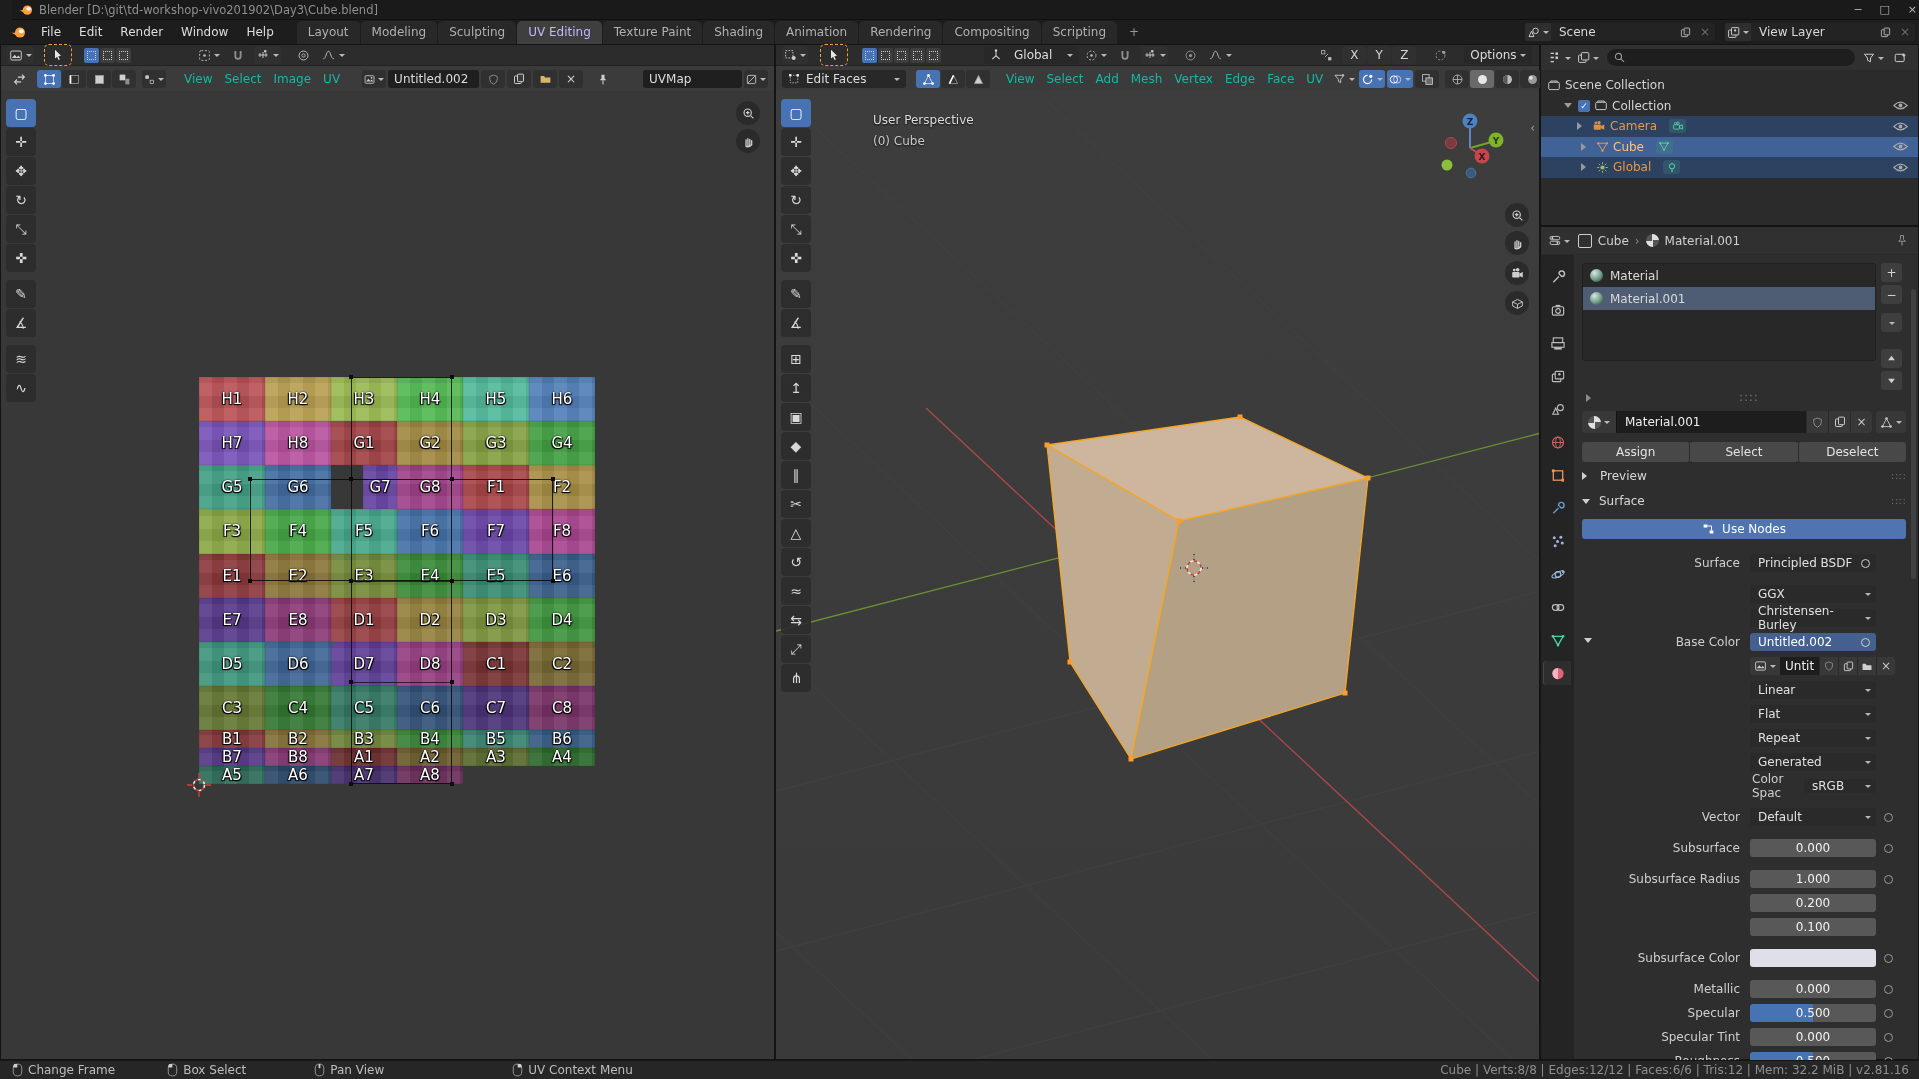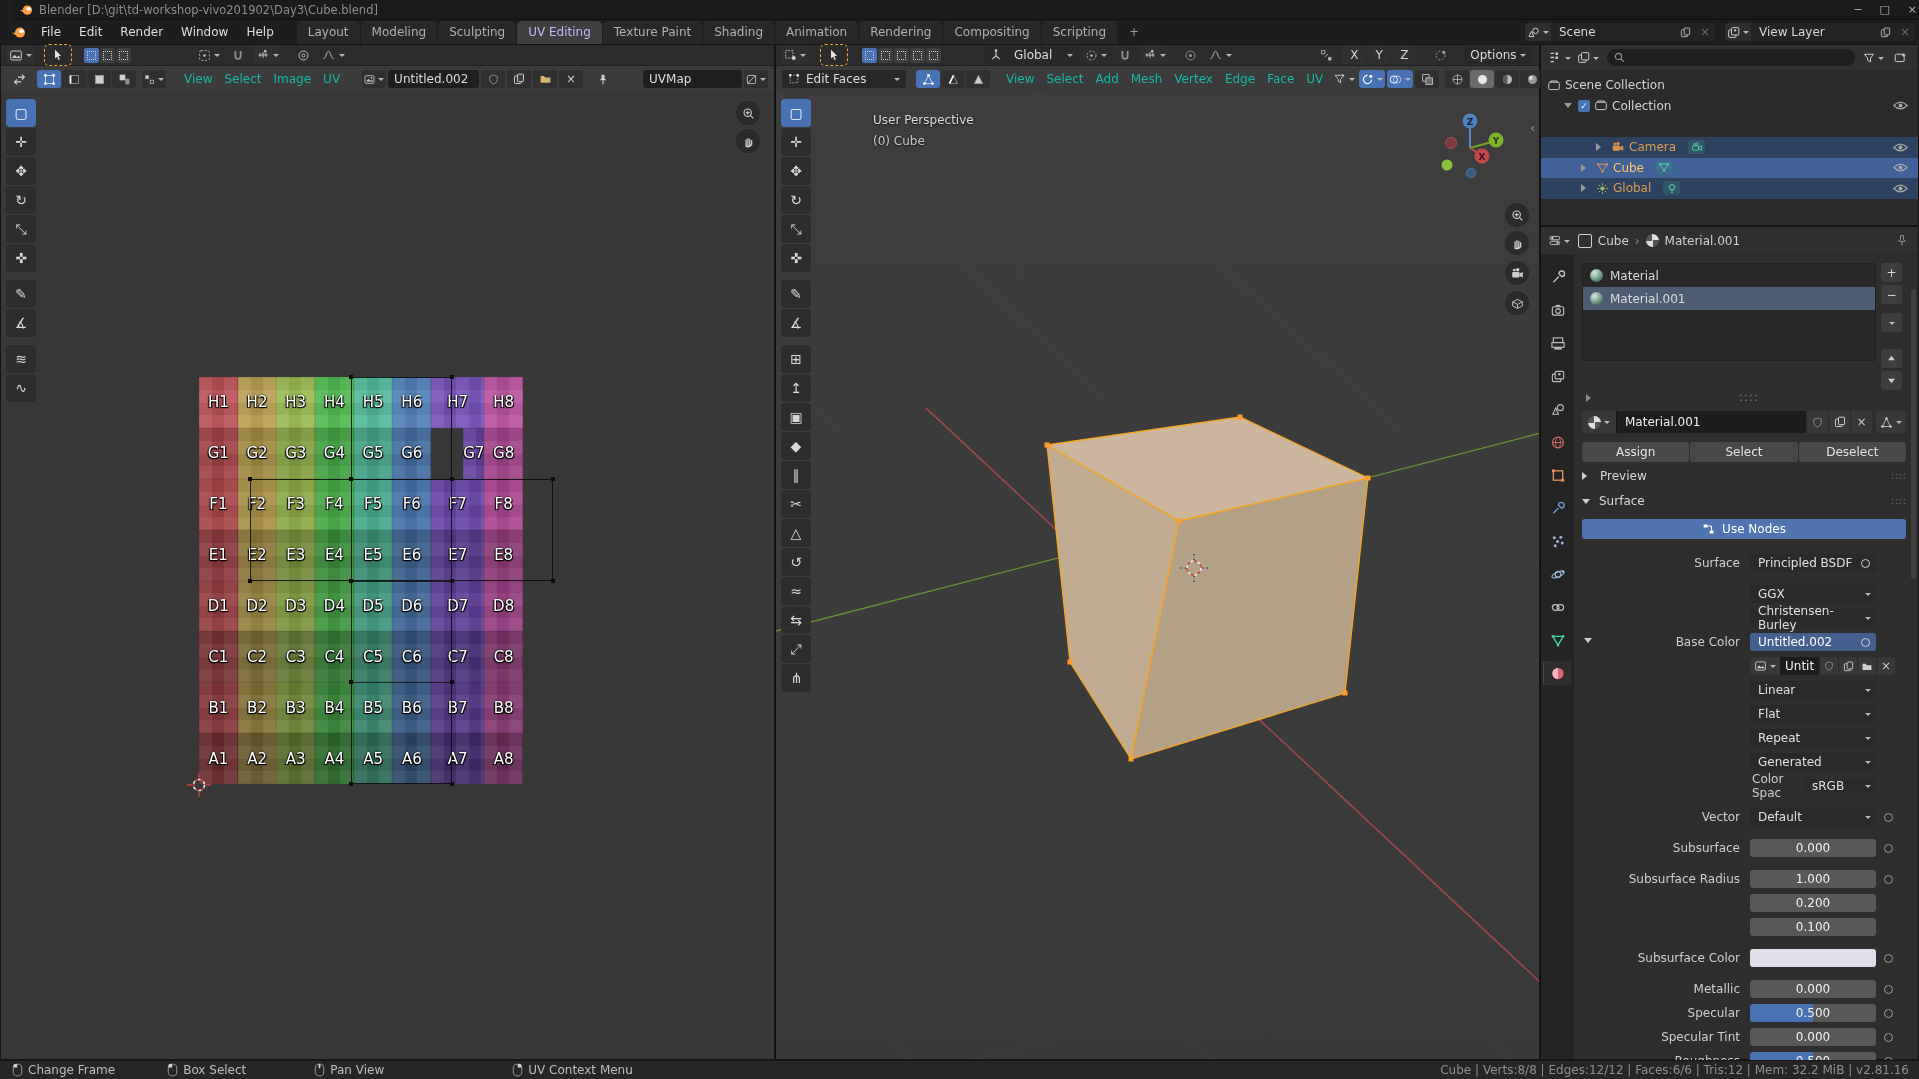--- a/index.html
+++ b/index.html
@@ -36,21 +36,21 @@
   .dash{outline:1px dashed #e8a33d;outline-offset:1px;border-radius:3px}
   .dfield{display:flex;align-items:center;background:#282828;border-radius:3px;height:18px;padding:0 6px;color:#dcdcdc}
   .canvas{position:absolute;left:0;right:0;top:46px;bottom:0;overflow:hidden}
   
   .vtoolbar{position:absolute;left:5px;top:8px;width:31px;display:flex;flex-direction:column;gap:1px;z-index:5}
   .tool{width:30px;height:28px;background:rgba(45,45,45,.92);border-radius:4px;display:flex;align-items:center;justify-content:center;color:#d8d8d8;font-size:14px}
   .tool.active{background:#4772b3;color:#fff}
   .tool.gapafter{margin-bottom:7px}
   
   #uv-canvas{background:#383838}
-  #uv-image{position:absolute;left:198px;top:286px;width:324px;height:407px;display:grid;grid-template-columns:repeat(8,1fr);grid-template-rows:repeat(8,1fr)}
+  #uv-image{position:absolute;left:198px;top:286px;width:396px;height:407px;display:grid;grid-template-columns:repeat(6,1fr);grid-template-rows:repeat(8,1fr)}
   .uvcell{position:relative;display:flex;align-items:center;justify-content:center;color:#fff;font-size:15px;
      text-shadow:0 0 2px #000,1px 1px 1px #000,-1px 1px 1px #000;box-shadow:inset 0 0 0 .5px rgba(0,0,0,.12);
      background-image:repeating-linear-gradient(90deg,rgba(255,255,255,.055) 0 12.6px,rgba(0,0,0,.045) 12.6px 25.2px),
                       repeating-linear-gradient(0deg,rgba(255,255,255,.04) 0 12.7px,rgba(0,0,0,.05) 12.7px 25.4px)}
   .uvband{position:absolute;border:1.5px solid rgba(8,8,8,.85);box-sizing:border-box;pointer-events:none}
   .uvline{position:absolute;background:rgba(8,8,8,.7);pointer-events:none}
   .uvdot{position:absolute;width:4px;height:4px;background:#0c0c0c;margin:-2px 0 0 -2px;pointer-events:none}
   .gizmobtn{position:absolute;width:24px;height:24px;border-radius:50%;background:rgba(40,40,40,.85);display:flex;align-items:center;justify-content:center}
   
   #vp-canvas{background:linear-gradient(#3d3d3d,#3a3a3a)}
@@ -824,21 +824,21 @@
           </svg>
         </span>
         <span class="nm">Collection</span>
         <span class="eye">
           <svg width="15" height="11" viewBox="0 0 18 12">
             <path d="M1 6 Q9 -2 17 6 Q9 14 1 6 Z" fill="none" stroke="#a8a8a8" stroke-width="1.3"></path>
             <circle cx="9" cy="6" r="2.3" fill="#a8a8a8"></circle>
           </svg>
         </span>
       </div>
-      <div class="orow" style="background: rgb(45, 65, 97); padding-left: 55px; margin-top: 21px;">
+      <div class="orow" style="background: rgb(45, 65, 97); padding-left: 36px;">
         <span class="exp right"></span>
         <span style="display: flex;">
           <svg width="14" height="12" viewBox="0 0 16 16">
             <rect x="1" y="6" width="9.5" height="7" rx="1" fill="#d5914f"></rect>
             <path d="M10.5 8 L15 6 V13 L10.5 11Z" fill="#d5914f"></path>
             <circle cx="3.8" cy="3.8" r="1.8" fill="#d5914f"></circle>
             <circle cx="8" cy="3.4" r="2.2" fill="#d5914f"></circle>
           </svg>
         </span>
         <span class="nm" style="color: rgb(222, 155, 82);">Camera</span>

